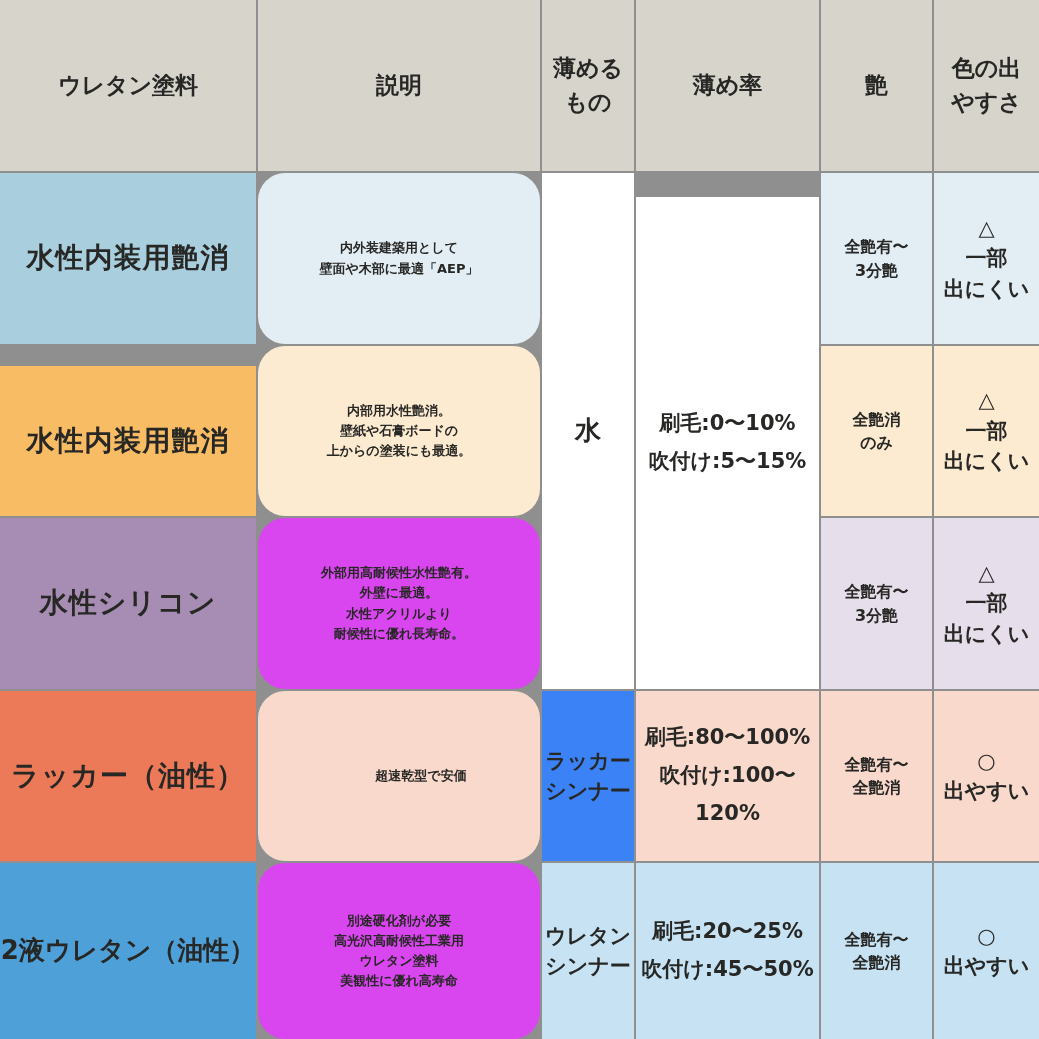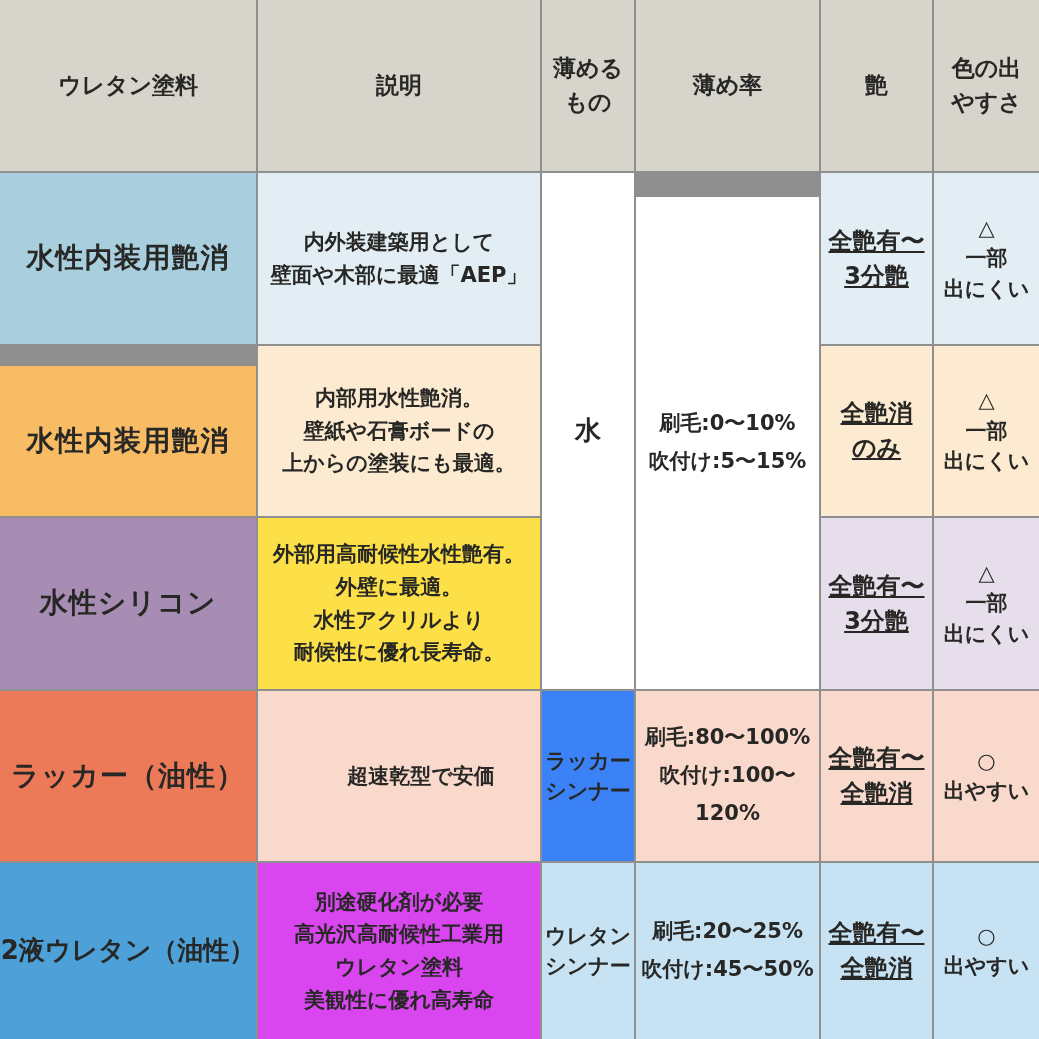--- a/index.html
+++ b/index.html
@@ -26,25 +26,25 @@
     text-align: center;
     white-space: pre-line;
     font-weight: 700;
     color: #272725;
     line-height: 1.45;
     box-sizing: border-box;
   }
   .hdr   { font-size: 23px; }
   .name  { font-size: 28px; letter-spacing: 1px; }
   .name-long { font-size: 26px; letter-spacing: 0; }
-  .desc  { font-size: 21px; line-height: 1.55; }
+  .desc  { font-size: 13px; line-height: 1.55; border-radius: 27px; }
   .water { font-size: 26px; }
   .thin  { font-size: 21px; }
   .rate  { font-size: 21px; line-height: 1.8; }
-  .gloss { font-size: 24px; text-decoration: underline; }
+  .gloss { font-size: 16px; }
   .ease  { font-size: 21px; }
 
   .c1 { grid-column: 1; } .c2 { grid-column: 2; } .c3 { grid-column: 3; }
   .c4 { grid-column: 4; } .c5 { grid-column: 5; } .c6 { grid-column: 6; }
   .r1 { grid-row: 1; } .r2 { grid-row: 2; } .r3 { grid-row: 3; }
   .r4 { grid-row: 4; } .r5 { grid-row: 5; } .r6 { grid-row: 6; }
   .span3 { grid-row: 2 / span 3; }
 </style>
 </head>
 <body>
@@ -77,21 +77,21 @@
   <div class="cell desc c2 r3" style="background-color: rgb(253, 235, 209);">内部用水性艶消。
 壁紙や石膏ボードの
 上からの塗装にも最適。</div>
   <div class="cell gloss c5 r3" style="background-color: rgb(253, 235, 209);">全艶消
 のみ</div>
   <div class="cell ease c6 r3" style="background-color: rgb(253, 235, 209);">△
 一部
 出にくい</div>
 
   <div class="cell name c1 r4" style="background-color: rgb(167, 140, 179);">水性シリコン</div>
-  <div class="cell desc c2 r4" style="background-color: #fde047;">外部用高耐候性水性艶有。
+  <div class="cell desc c2 r4" style="background-color: #d946ef;">外部用高耐候性水性艶有。
 外壁に最適。
 水性アクリルより
 耐候性に優れ長寿命。</div>
   <div class="cell gloss c5 r4" style="background-color: rgb(231, 222, 235);">全艶有〜
 3分艶</div>
   <div class="cell ease c6 r4" style="background-color: rgb(231, 222, 235);">△
 一部
 出にくい</div>
 
   <div class="cell name c1 r5" style="background-color: rgb(236, 122, 88);">ラッカー（油性）</div>

